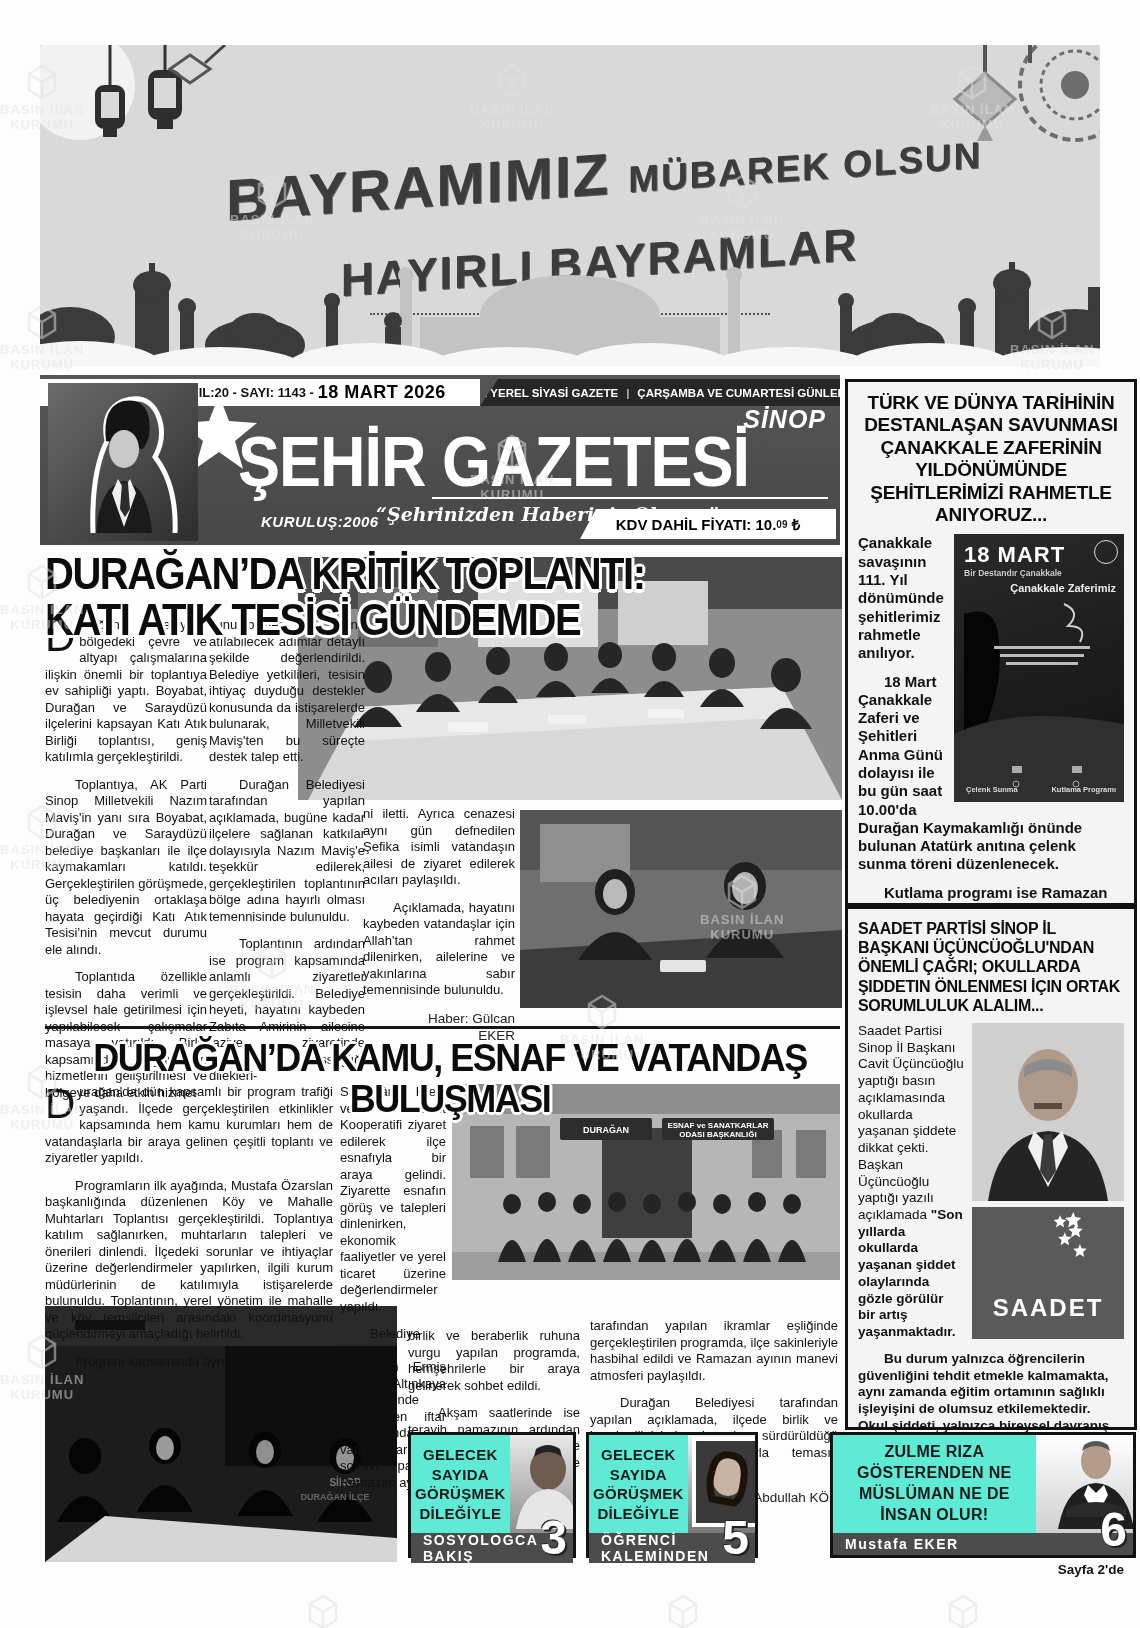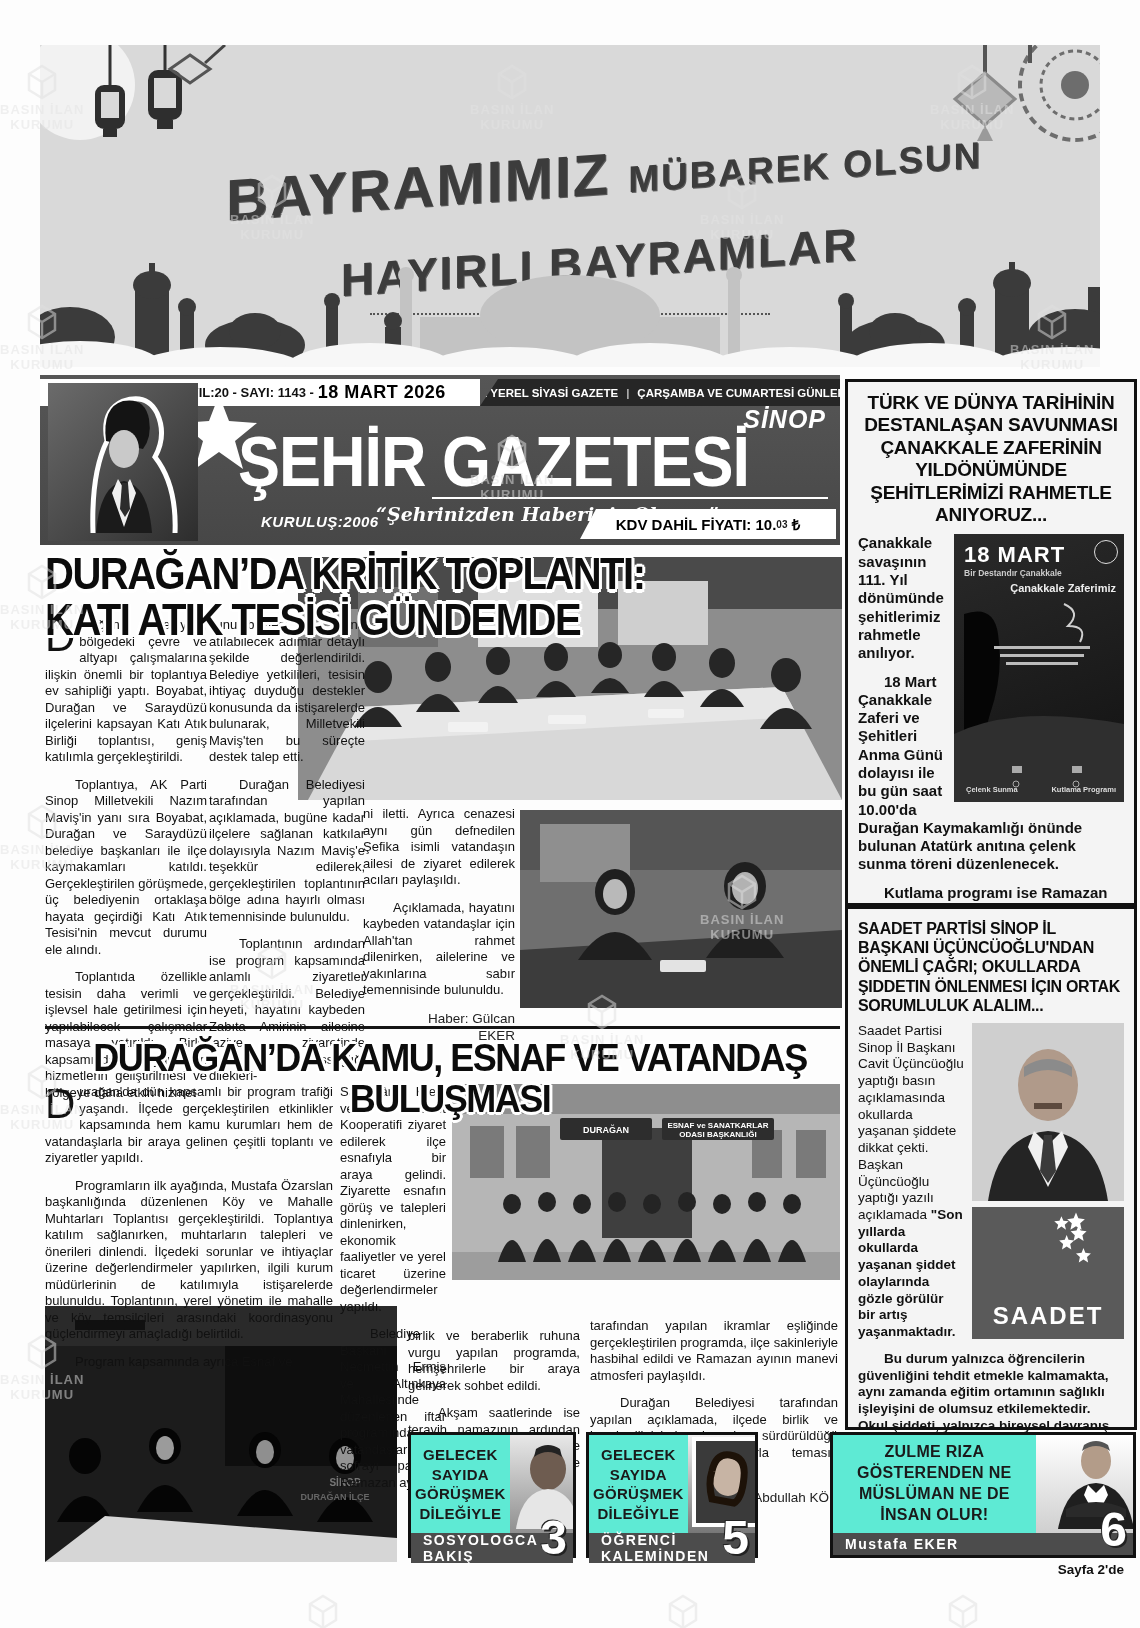--- a/index.html
+++ b/index.html
@@ -63,21 +63,21 @@
   #saadetbox .sb-body{font-size:13.5px;font-weight:400;line-height:1.24;}
   #saadetbox .bold{font-weight:700;}
   .poster{float:right;width:170px;height:268px;background:linear-gradient(160deg,#2a2a2a,#111);margin:0 0 6px 8px;position:relative;color:#fff;}
   .poster .pt{position:absolute;left:10px;top:8px;font-weight:700;font-size:22px;letter-spacing:1px;}
   .poster .ps{position:absolute;left:10px;top:34px;font-size:8.5px;color:#ccc;}
   .poster .pn{position:absolute;right:8px;top:48px;font-weight:700;font-size:11px;color:#eee;}
   .poster .pc{position:absolute;right:6px;top:6px;width:22px;height:22px;border:1.5px solid #ddd;border-radius:50%;}
   .poster .pf{position:absolute;bottom:8px;font-size:7.5px;color:#ddd;font-weight:700;}
   .portrait,.slogo{float:right;clear:right;width:152px;margin:0 0 6px 8px;position:relative;}
   .portrait{height:178px;background:linear-gradient(180deg,#d8d8d8,#9f9f9f);}
-  .slogo{height:132px;background:#5a5a5a;display:flex;flex-direction:column;align-items:center;justify-content:flex-end;padding-bottom:8px;box-sizing:border-box;gap:14px;}
+  .slogo{height:132px;background:#5a5a5a;display:flex;flex-direction:column;align-items:center;justify-content:flex-end;padding-bottom:16px;box-sizing:border-box;gap:14px;}
   .slogo .sname{color:#fff;font-weight:700;font-size:24px;letter-spacing:2px;}
   .pg2{font-weight:700;text-align:right;margin-top:2px;}
   
   .bbox{border:3px solid #111;background:#5eead4;box-sizing:border-box;display:flex;flex-direction:column;z-index:5;}
   .bbox .btop{flex:1;display:flex;}
   .bbox .bmsg{flex:1.1;display:flex;align-items:center;justify-content:center;text-align:center;
               font-weight:700;font-size:15px;line-height:1.3;letter-spacing:.3px;padding:4px;}
   .bbox .bphoto{flex:1;background:linear-gradient(180deg,#e8e8e8,#8f8f8f);position:relative;overflow:hidden;}
   .bbox .bfoot{height:30px;background:#4c4c4c;display:flex;align-items:center;position:relative;}
   .bbox .blabel{color:#fff;font-weight:700;font-size:14px;letter-spacing:1.5px;padding-left:12px;}
@@ -199,21 +199,21 @@
     <svg class="abs" style="left:140px;top:18px;" width="78" height="80" viewBox="0 0 78 80">
       <path d="M39 2 l10 26 28 2 -22 18 8 28 -24 -17 -24 17 8 -28 -22 -18 28 -2 z" fill="#fff"></path>
     </svg>
     <div id="gz-city" class="abs">SİNOP</div>
     <div id="gz-title" class="abs">ŞEHİR GAZETESİ</div>
     <div id="gz-line" class="abs"></div>
     <div id="gz-found" class="abs">KURULUŞ:2006</div>
     <div id="gz-motto" class="abs">“Şehrinizden Haberiniz Olsun..”</div>
     <div id="pricebar" class="abs">
       <span class="pm">KDV DAHİL FİYATI: 10.</span>
-        <sup>03</sup>
+        <sup>09</sup>
         <span class="pm">&nbsp;</span>
         <span class="pm">₺</span>
     </div>
   </div>
 
   <div class="abs head1" style="left:45px;top:552px;width:680px;">DURAĞAN’DA KRİTİK TOPLANTI: KATI ATIK TESİSİ GÜNDEMDE</div>
 
   <div class="abs photo" style="left:298px;top:557px;width:544px;height:243px;">
     <svg width="544" height="243" viewBox="0 0 544 243">
       <rect width="544" height="243" fill="#8d8d8d"></rect>

